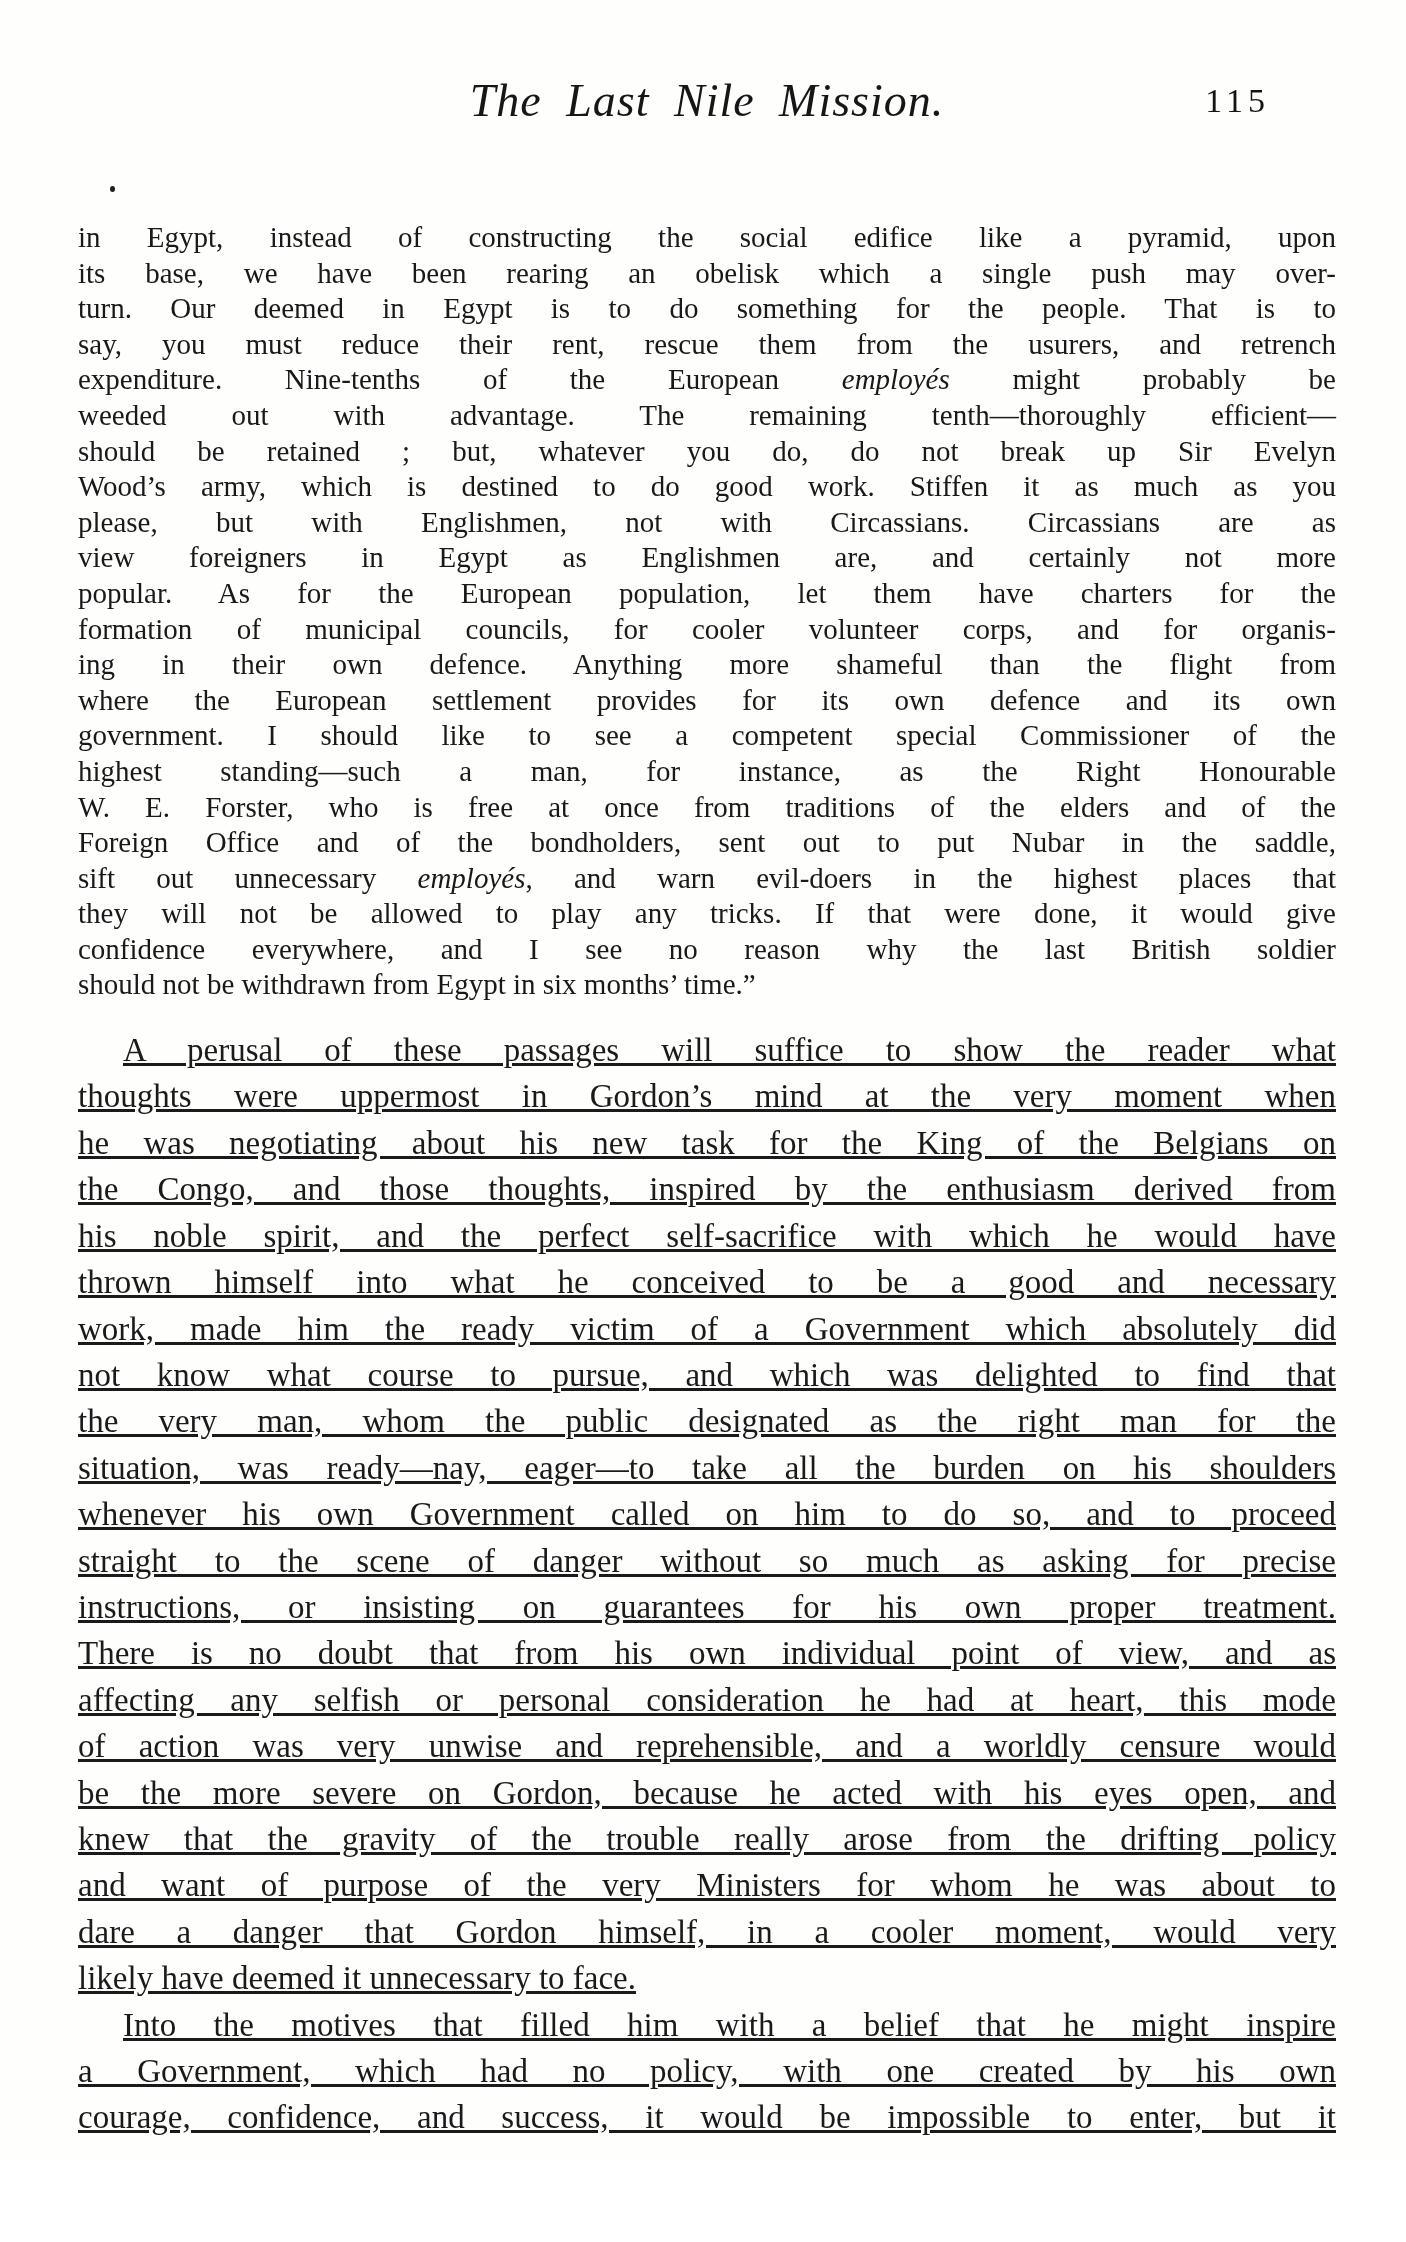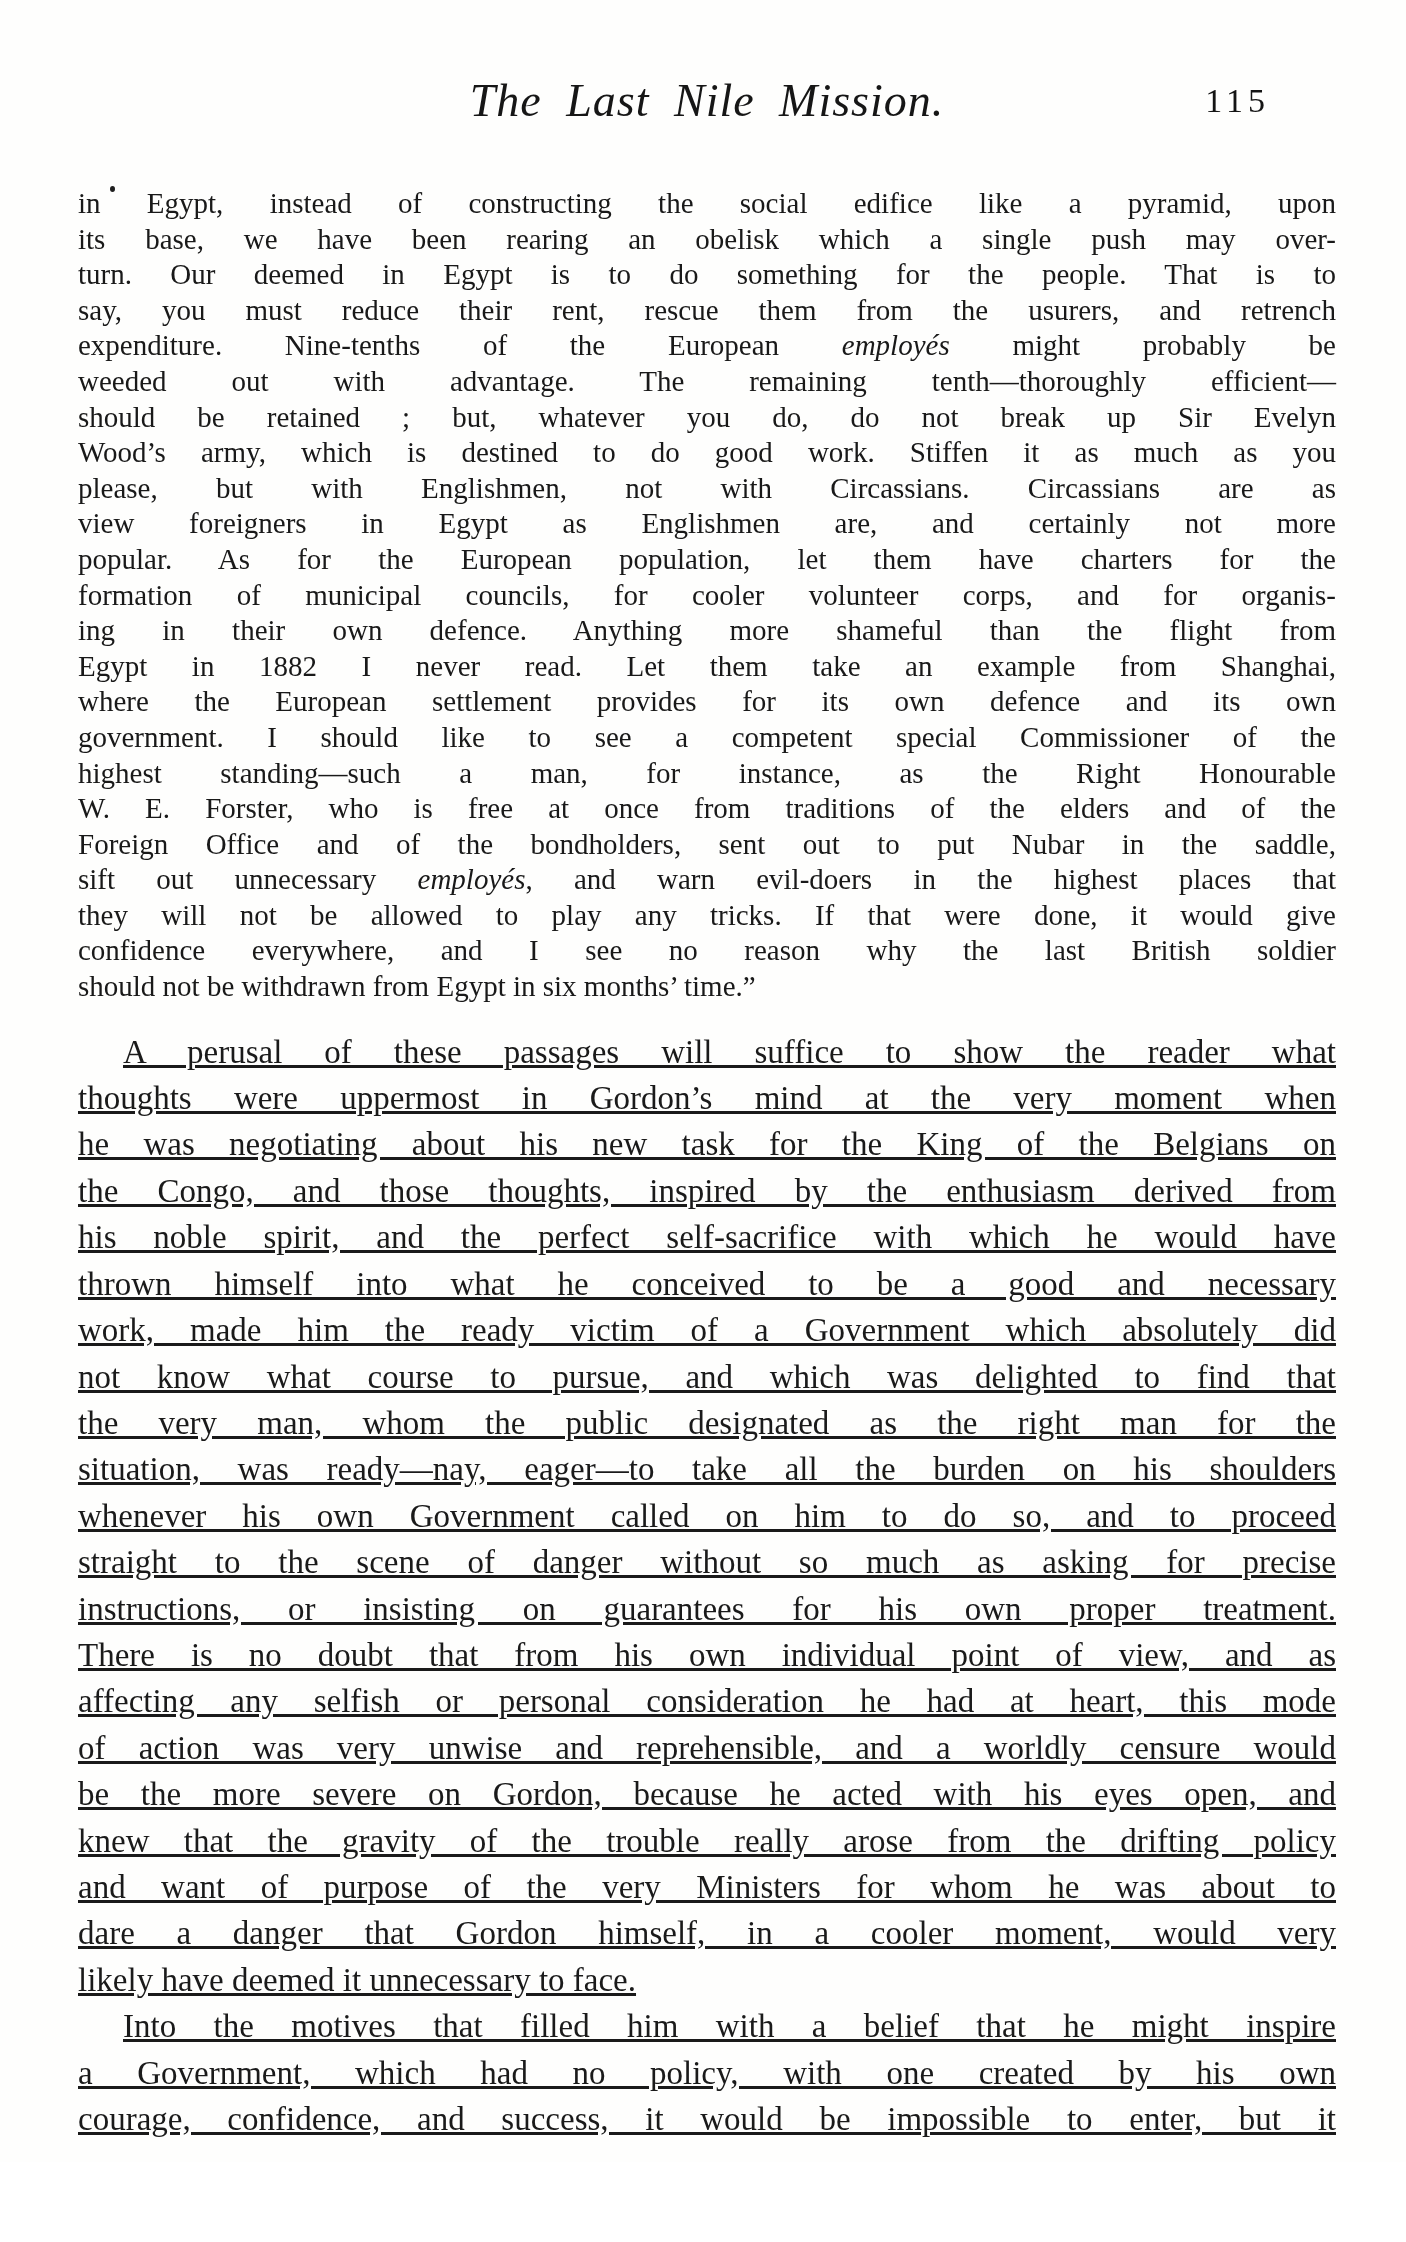--- a/index.html
+++ b/index.html
@@ -34,20 +34,21 @@
     text-align-last:justify;
     white-space:normal;
   }
   .line.last-left { text-align-last:left; }
   .line.indent { text-indent:45px; }
   .extract {
     font-size:29px;
     line-height:35.6px;
     margin-bottom:24px;
     color:#191919;
+    margin-top:34px;
   }
   .paragraph {
     font-size:33px;
     line-height:46.4px;
     color:#1a1a1a;
     text-decoration:underline;
   }
   i { font-style:italic; }
   
   .accent-speck {
@@ -84,21 +85,20 @@
         <div class="line">say, you must reduce their rent, rescue them from the usurers, and retrench</div>
         <div class="line">expenditure.  Nine-tenths of the European <i>employés</i> might probably be</div>
         <div class="line">weeded out with advantage.  The remaining tenth—thoroughly efficient—</div>
         <div class="line">should be retained ; but, whatever you do, do not break up Sir Evelyn</div>
         <div class="line">Wood’s army, which is destined to do good work.  Stiffen it as much as you</div>
         <div class="line">please, but with Englishmen, not with Circassians.  Circassians are as</div>
         <div class="line">view foreigners in Egypt as Englishmen are, and certainly not more</div>
         <div class="line">popular.  As for the European population, let them have charters for the</div>
         <div class="line">formation of municipal councils, for cooler volunteer corps, and for organis-</div>
         <div class="line">ing in their own defence.  Anything more shameful than the flight from</div>
-        <div class="line">Egypt in 1882 I never read.  Let them take an example from Shanghai,</div>
         <div class="line">where the European settlement provides for its own defence and its own</div>
         <div class="line">government.  I should like to see a competent special Commissioner of the</div>
         <div class="line">highest standing—such a man, for instance, as the Right Honourable</div>
         <div class="line">W. E. Forster, who is free at once from traditions of the elders and of the</div>
         <div class="line">Foreign Office and of the bondholders, sent out to put Nubar in the saddle,</div>
         <div class="line">sift out unnecessary <i>employés</i>, and warn evil-doers in the highest places that</div>
         <div class="line">they will not be allowed to play any tricks.  If that were done, it would give</div>
         <div class="line">confidence everywhere, and I see no reason why the last British soldier</div>
         <div class="line last-left">should not be withdrawn from Egypt in six months’ time.”</div>
       </div>

